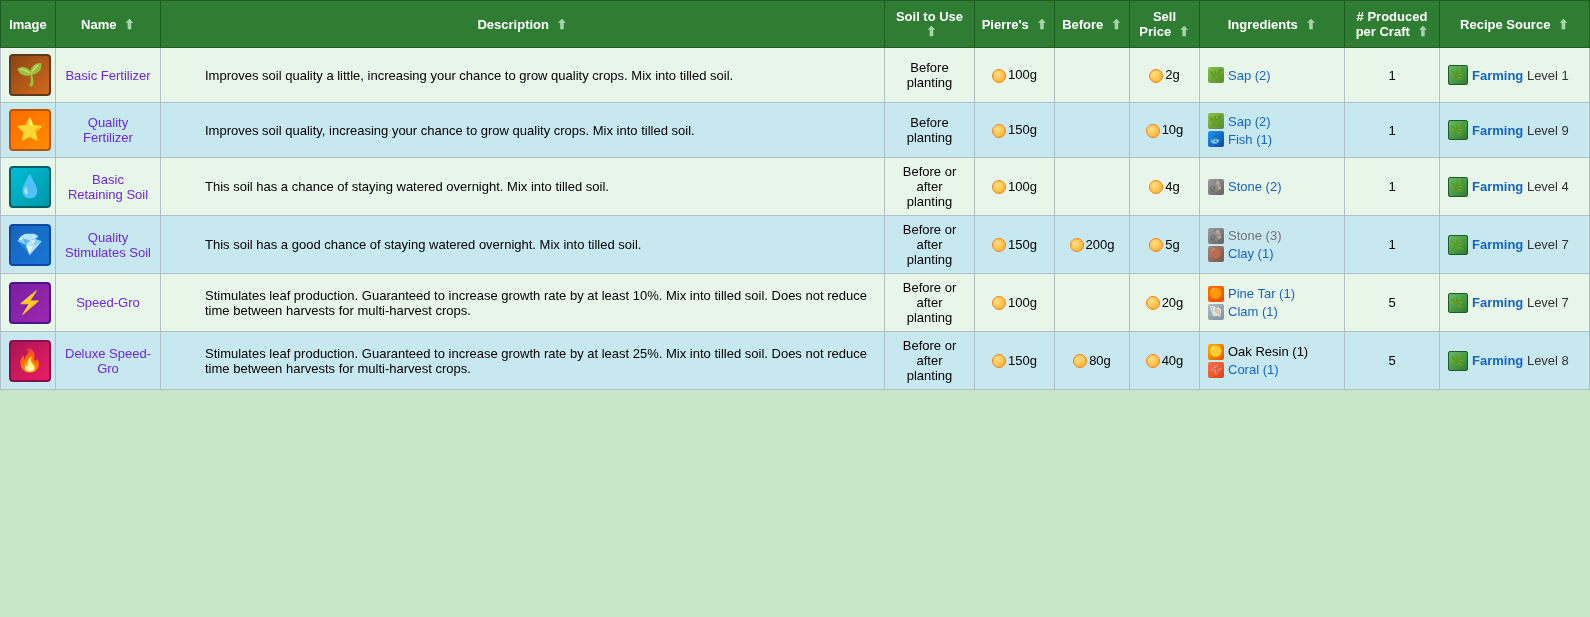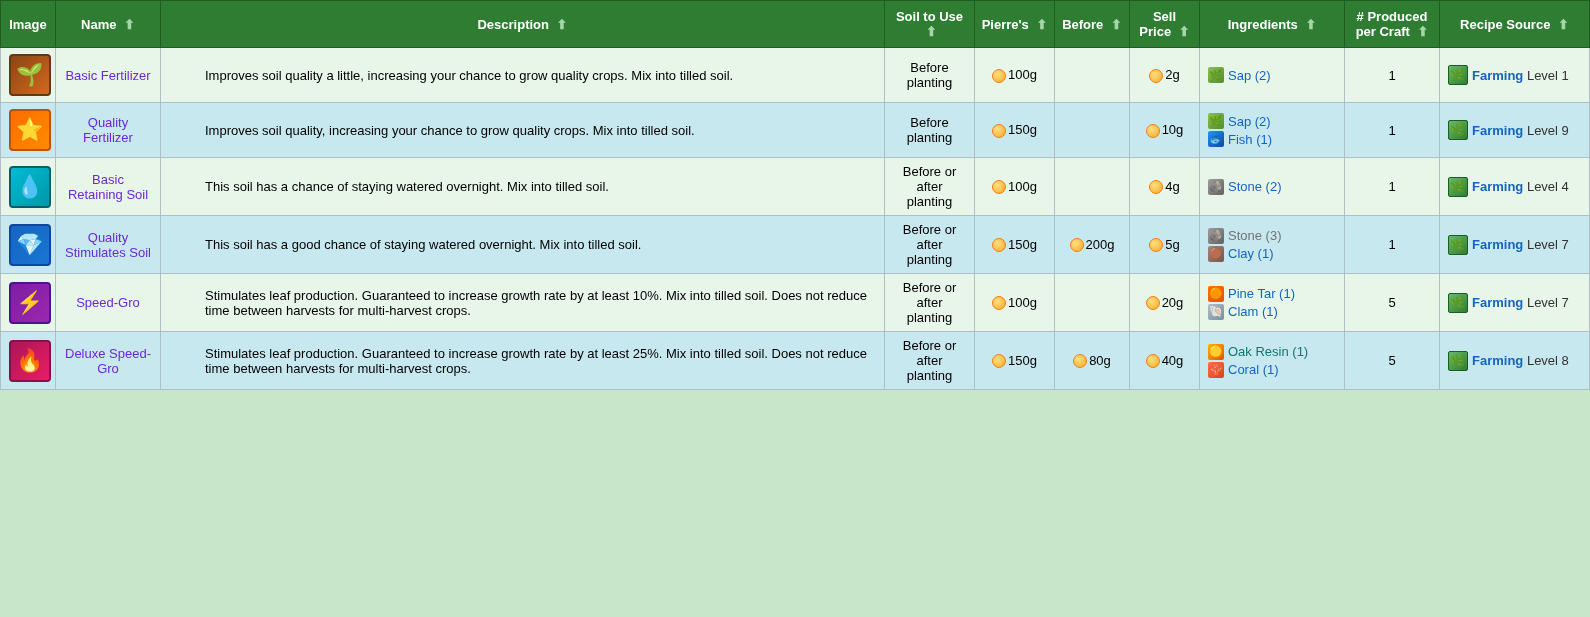--- a/index.html
+++ b/index.html
@@ -331,21 +331,21 @@
         <td><div class="icon-wrapper icon-deluxe-speed" style="font-size: 22px;">🔥</div></td>
         <td class="name-cell">Deluxe Speed-Gro</td>
         <td class="desc-cell">Stimulates leaf production. Guaranteed to increase growth rate by at least 25%. Mix into tilled soil. Does not reduce time between harvests for multi-harvest crops.</td>
         <td>Before or after planting</td>
         <td><span class="coin-icon"></span>150g</td>
         <td><span class="coin-icon"></span>80g</td>
         <td><span class="coin-icon"></span>40g</td>
         <td class="ingredients-cell">
           <div class="ingredient-row">
             <span class="ingr-icon ingr-oakresin" style="font-size: 11px; display: inline-flex; align-items: center; justify-content: center;">🟡</span>
-            <span style="color: #0f766e;">Oak Resin (1)</span>
+            <span style="color: #000000;">Oak Resin (1)</span>
           </div>
           <div class="ingredient-row">
             <span class="ingr-icon ingr-coral" style="font-size: 11px; display: inline-flex; align-items: center; justify-content: center;">🪸</span>
             <span style="color: rgb(21, 101, 192);">Coral (1)</span>
           </div>
         </td>
         <td>5</td>
         <td>
           <div class="recipe-cell">
             <span class="recipe-icon recipe-src-icon" style="font-size: 12px; display: inline-flex; align-items: center; justify-content: center;">🌿</span>

